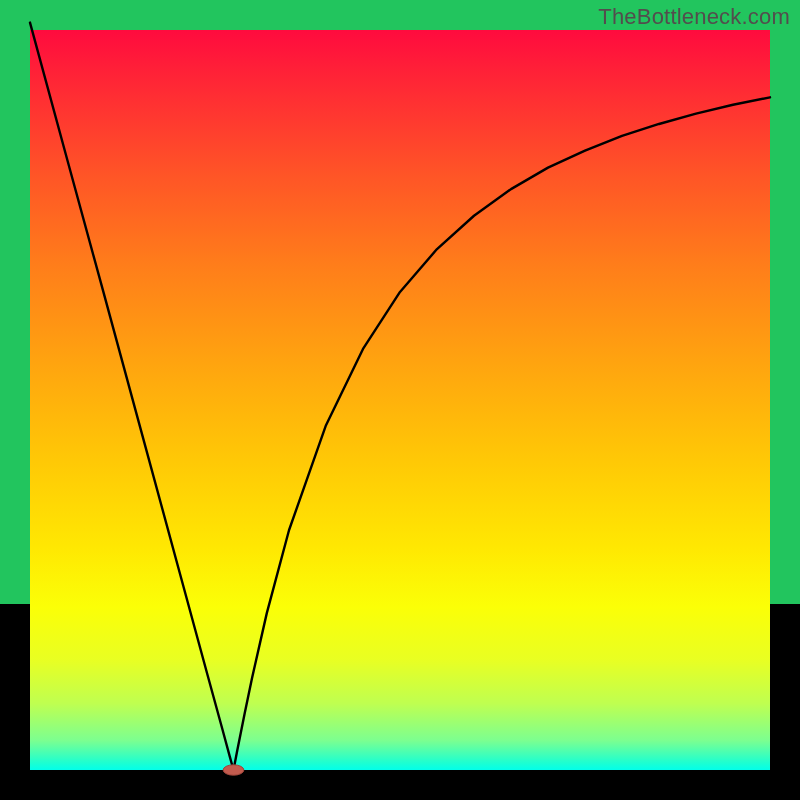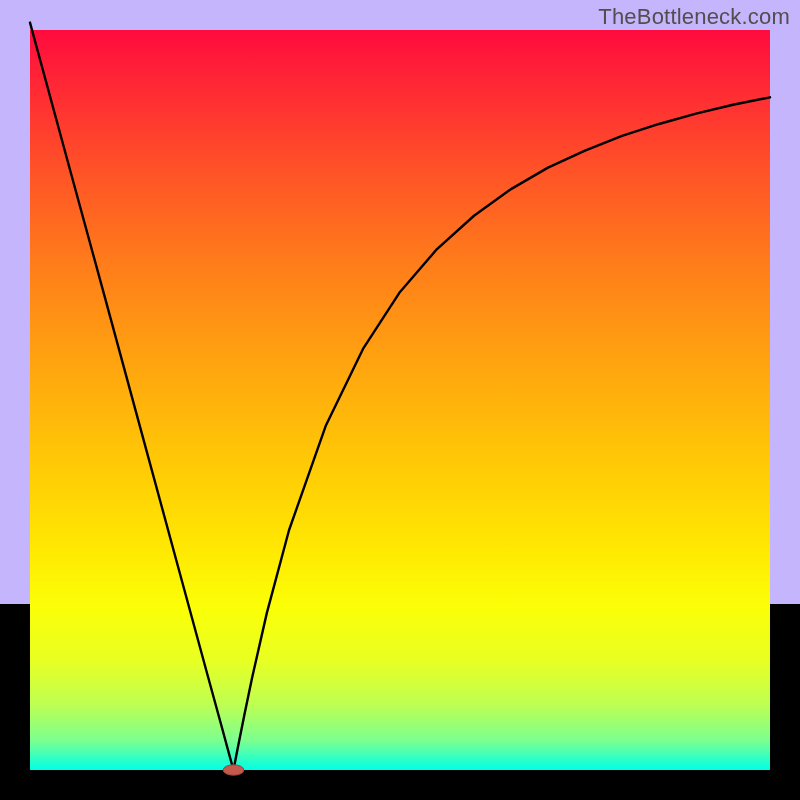--- a/index.html
+++ b/index.html
@@ -8,21 +8,21 @@
     width: 800px;
     height: 800px;
     overflow: hidden;
     background: #000;
     font-family: Arial, Helvetica, sans-serif;
   }
   .frame {
     position: relative;
     width: 800px;
     height: 604px;
-    background: #c4b5fd;
+    background: #22c55e;
   }
   .plot {
     position: absolute;
     left: 30px;
     top: 30px;
     width: 740px;
     height: 740px;
     background: linear-gradient(to bottom,
       #ff0b3e 0%,
       #ff2e33 9%,

